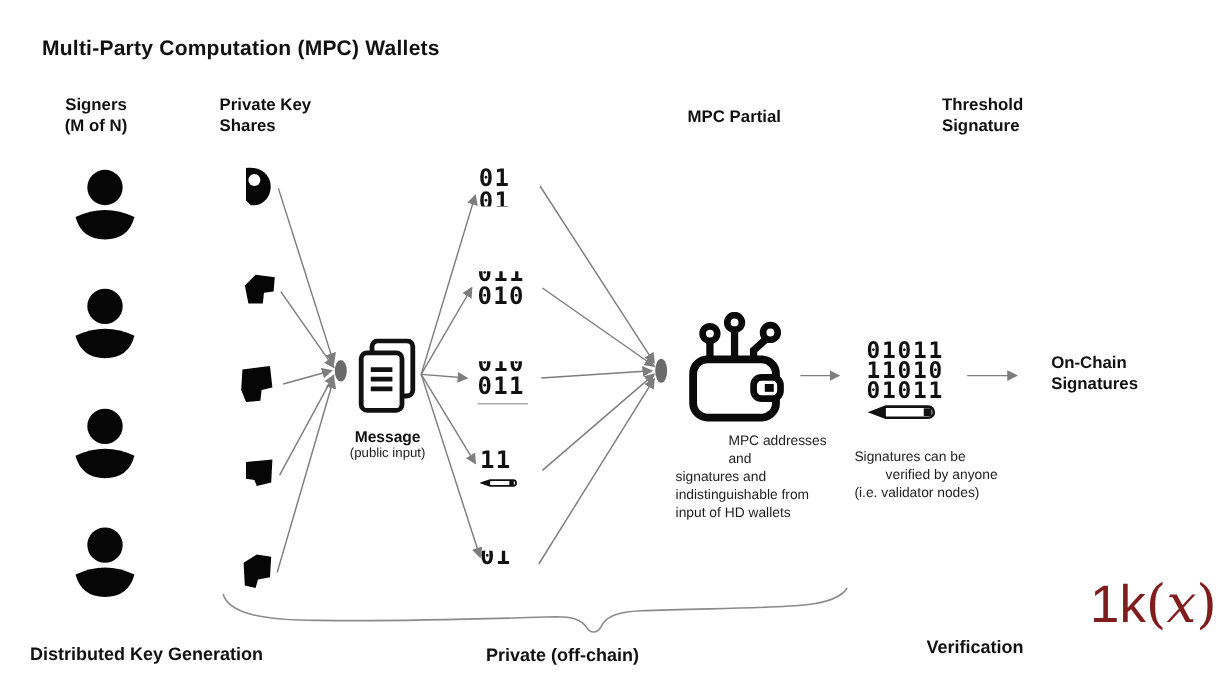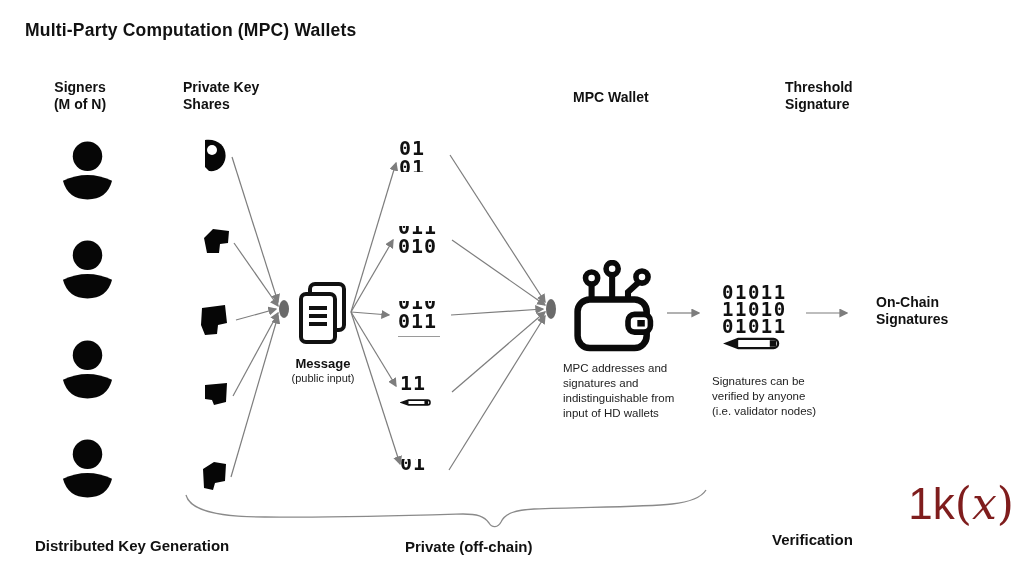--- a/index.html
+++ b/index.html
@@ -1,21 +1,21 @@
 <!DOCTYPE html>
 <html><head>
 <meta charset="utf-8">
 <style>
   html,body{margin:0;padding:0;background:#ffffff;}
   .stage{
     position:relative;width:1024px;height:574px;background:#ffffff;overflow:hidden;
     font-family:"Liberation Sans",sans-serif;color:#111;
   }
   .abs{position:absolute;}
-  .title{font-size:17.5px;font-weight:bold;letter-spacing:.2px;margin:0;}
+  .title{font-size:17.5px;font-weight:bold;letter-spacing:.2px;margin:10px;}
   .colhead{font-size:14px;font-weight:bold;line-height:17px;white-space:nowrap;}
   .colhead.center{text-align:center;}
   .connectors{position:absolute;left:0;top:0;width:1024px;height:574px;}
   .icon svg{display:block;}
   .msg-label{font-size:13px;font-weight:bold;text-align:center;}
   .msg-sublabel{font-size:11px;text-align:center;color:#222;}
   .mono{font-family:"DejaVu Sans Mono",monospace;font-weight:bold;}
   .ps-block{width:56px;overflow:hidden;}
   .ps-line{display:block;font-size:20px;line-height:19px;letter-spacing:1px;}
   .ps-underline{width:42px;border-bottom:1.4px solid #9a9a9a;margin-top:2px;}
@@ -72,21 +72,21 @@
   <h1 class="abs title" style="left:25px;top:20px;">Multi-Party Computation (MPC) Wallets</h1>
 
   <div class="abs colhead center" style="left:38px;top:79px;width:84px;">
     <span style="display:block;">Signers</span>
     <span style="display:block;">(M of N)</span>
   </div>
   <div class="abs colhead" style="left:183px;top:79px;">
     <span style="display:block;">Private Key</span>
     <span style="display:block;">Shares</span>
   </div>
-  <div class="abs colhead" style="left:573px;top:89px;">MPC Wallet</div>
+  <div class="abs colhead" style="left:573px;top:89px;">MPC Partial</div>
   <div class="abs colhead" style="left:737px;top:79px;margin-left:48px;">
     <span style="display:block;">Threshold</span>
     <span style="display:block;">Signature</span>
   </div>
 
   <div class="abs icon" style="left:60px;top:140px;">
     <svg width="55" height="62" viewBox="0 0 56 62">
         <circle cx="28" cy="16" r="15" fill="#060606"></circle>
         <path d="M3,41 Q28,29 53,41 Q48,60 28,60 Q8,60 3,41 Z" fill="#060606"></path>
       </svg>
@@ -183,48 +183,48 @@
       </g>
       <circle cx="21" cy="19" r="6.5" fill="#fff" stroke="#0a0a0a" stroke-width="6"></circle>
       <circle cx="43" cy="9" r="6.5" fill="#fff" stroke="#0a0a0a" stroke-width="6"></circle>
       <circle cx="75" cy="18" r="6.5" fill="#fff" stroke="#0a0a0a" stroke-width="6"></circle>
       <rect x="6" y="42" width="74" height="52" rx="13" fill="#fff" stroke="#0a0a0a" stroke-width="7"></rect>
       <rect x="60" y="58" width="24" height="19" rx="7" fill="#fff" stroke="#0a0a0a" stroke-width="6"></rect>
       <rect x="70" y="64" width="8" height="7" fill="#0a0a0a"></rect>
     </svg>
   </div>
   <div class="abs caption" style="left:563px;top:361px;width:140px;">
-    <span style="display:block;">MPC addresses and</span>
+    <span style="display:block;margin-left:44px;">MPC addresses and</span>
     <span style="display:block;">signatures and</span>
     <span style="display:block;">indistinguishable from</span>
     <span style="display:block;">input of HD wallets</span>
   </div>
 
   <div class="abs mono" style="left:722px;top:284px;">
     <span class="th-line">01011</span>
     <span class="th-line">11010</span>
     <span class="th-line">01011</span>
     <svg width="64" height="13" viewBox="0 0 64 14" style="margin-top:2px;">
       <path d="M2,7 L15,2 H53 a5,5 0 0 1 0,10 H15 Z" fill="#fff" stroke="#111" stroke-width="2.4"></path>
       <path d="M2,7 L15,2 V12 Z" fill="#111"></path>
       <rect x="49" y="3.5" width="7" height="7" fill="#111"></rect>
     </svg>
   </div>
   <div class="abs caption" style="left:712px;top:374px;width:150px;">
     <span style="display:block;">Signatures can be</span>
-    <span style="display:block;">verified by anyone</span>
+    <span style="display:block;margin-left:26px;">verified by anyone</span>
     <span style="display:block;">(i.e. validator nodes)</span>
   </div>
 
   <div class="abs onchain" style="left:876px;top:294px;">
     <span style="display:block;">On-Chain</span>
     <span style="display:block;">Signatures</span>
   </div>
 
-  <div class="abs phase" style="left:35px;top:537px;">Distributed Key Generation</div>
+  <div class="abs phase" style="left:25px;top:537px;">Distributed Key Generation</div>
   <div class="abs phase" style="left:405px;top:538px;">Private (off-chain)</div>
   <div class="abs phase" style="left:772px;top:531px;">Verification</div>
 
   <div class="abs" style="left:880px;top:482px;width:134px;text-align:right;">
     <div class="brand"><span>1k</span><span class="p">(</span><span class="x">x</span><span class="p">)</span></div>
   </div>
 
 </div>
 
 </body></html>

